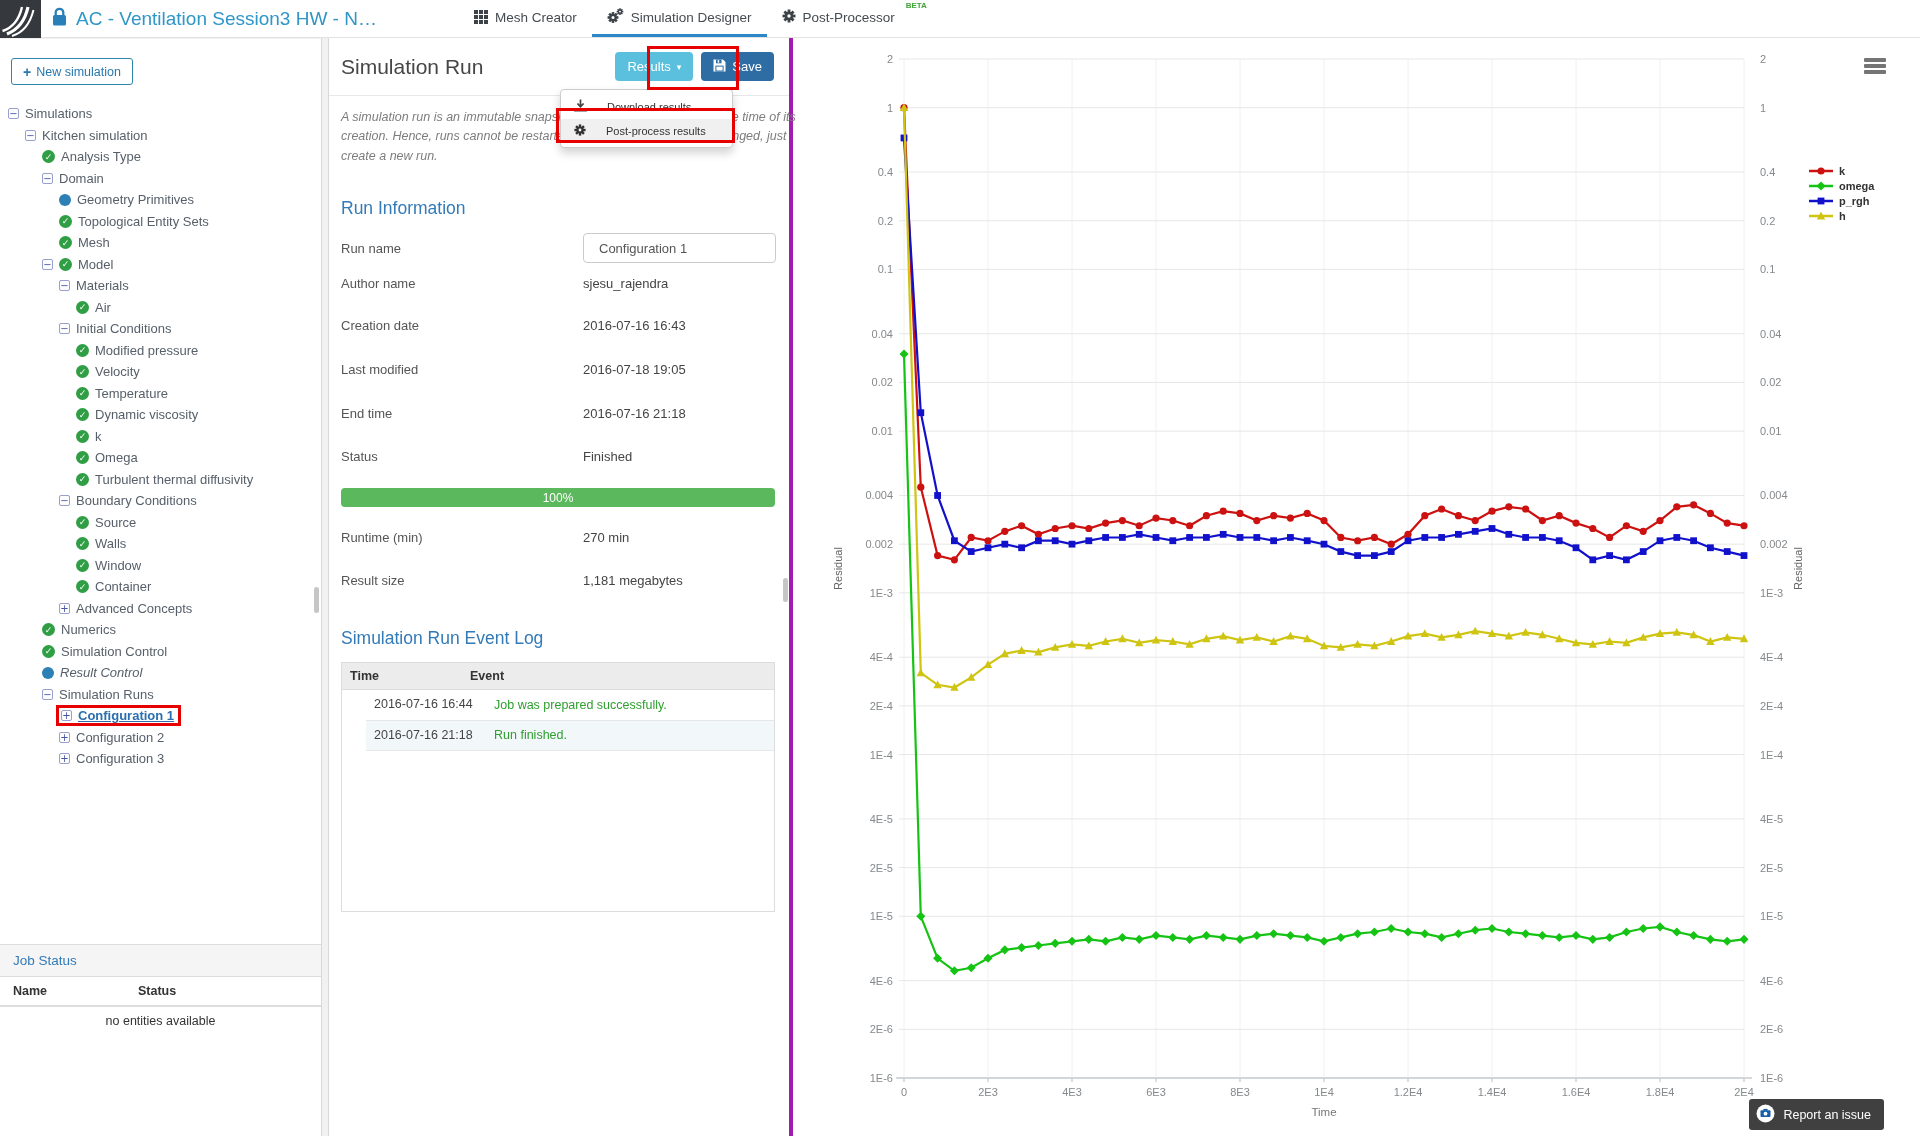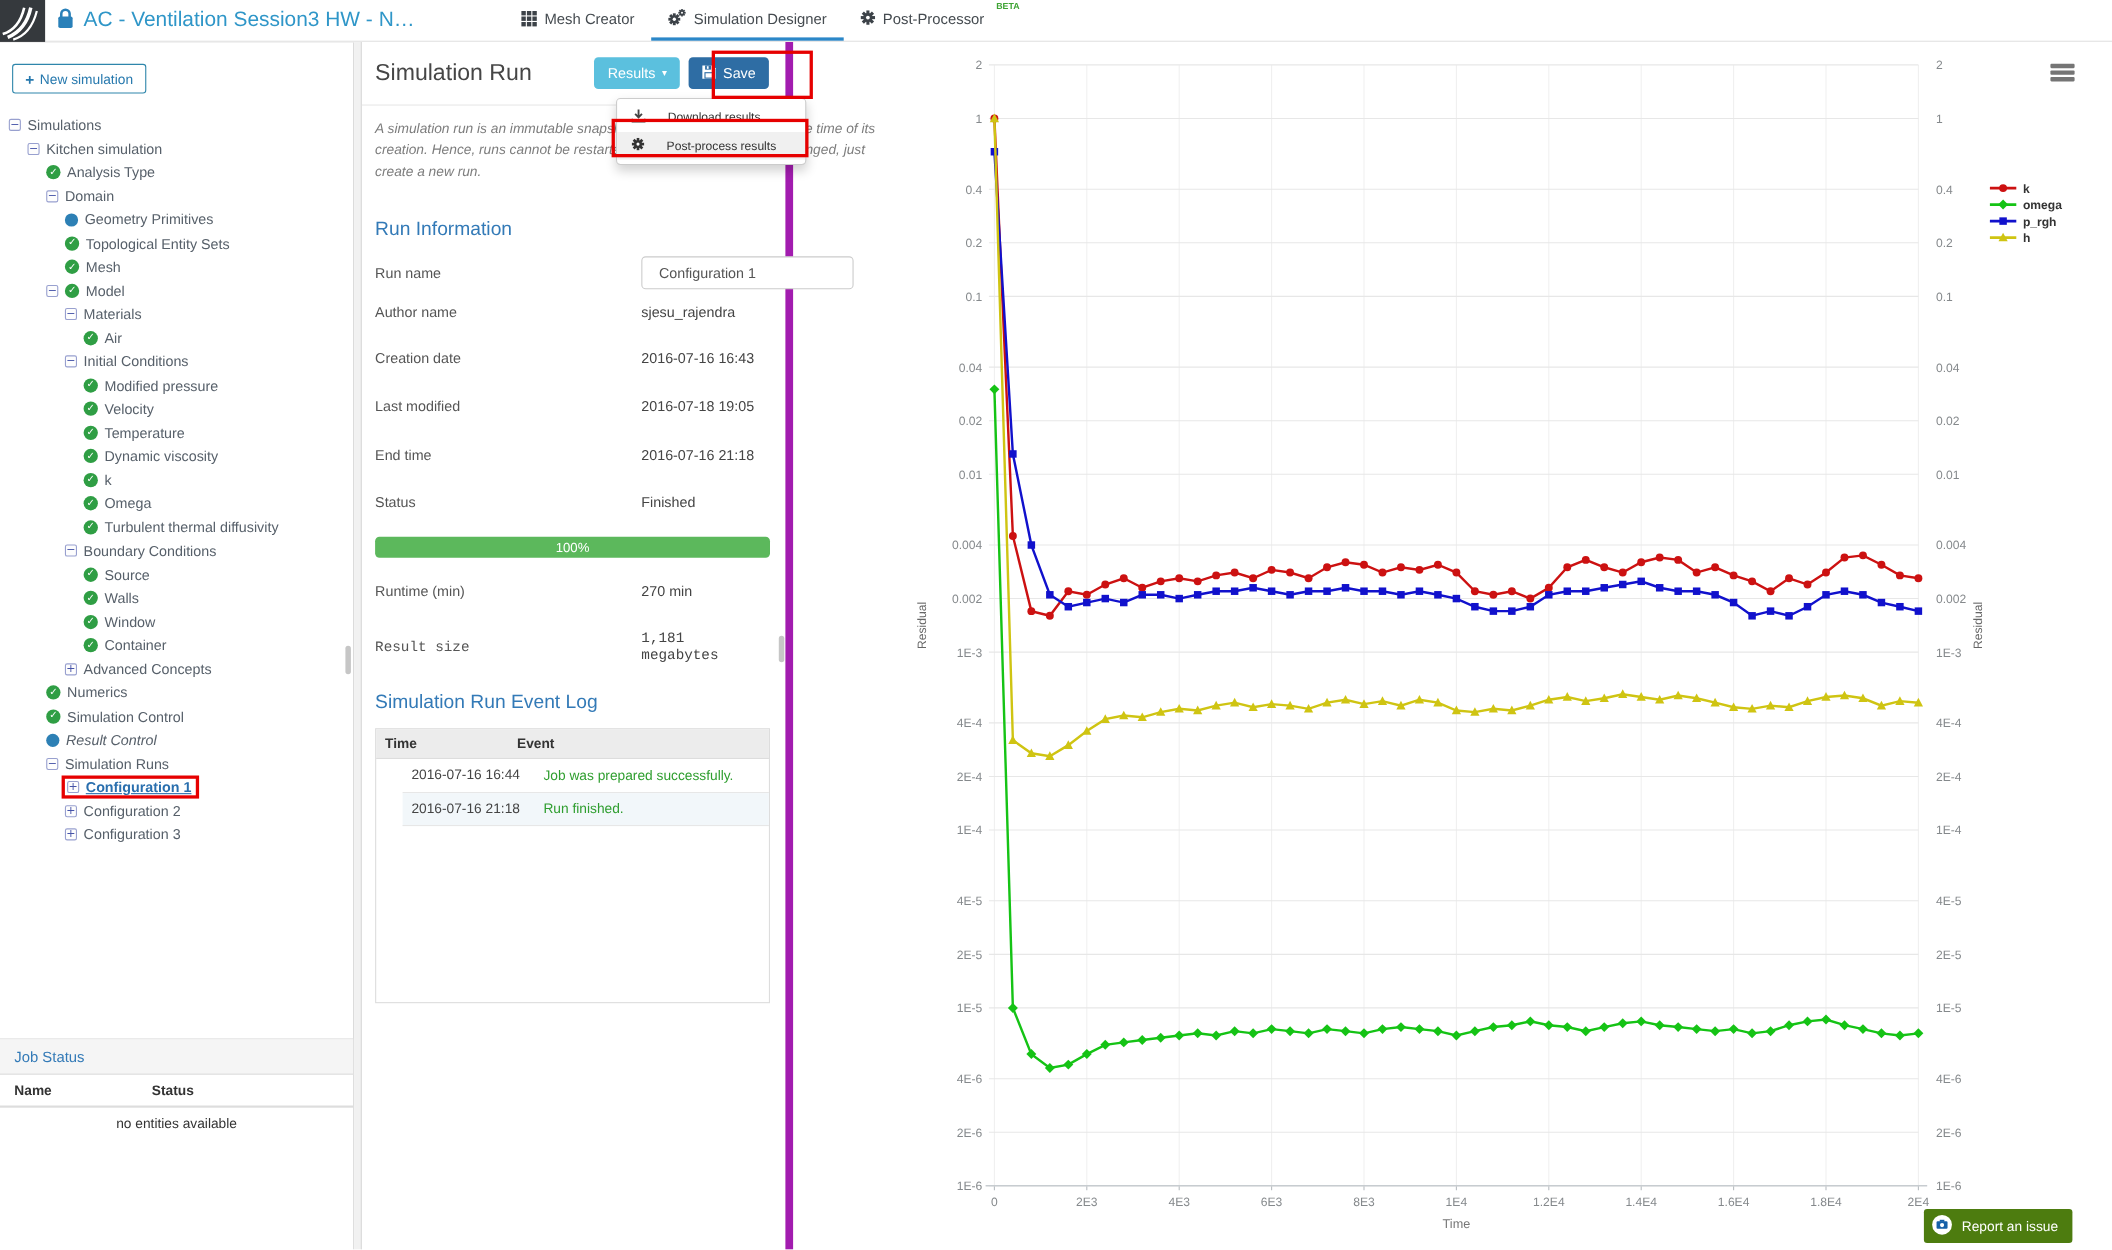--- a/index.html
+++ b/index.html
@@ -50,22 +50,22 @@
   .js-cols { display:flex; font-size:12.5px; font-weight:bold; color:#333; padding:7px 13px;
              border-bottom:2px solid #ddd; }
   .js-cols .c1 { width:125px; }
   .js-empty { text-align:center; font-size:12.5px; color:#333; padding:7px; }
 
   
   .gap-strip { position:absolute; left:322px; top:38px; width:7px; bottom:0; background:#f1f1f1;
                border-right:1px solid #d8d8d8; }
 
   
-  .middle { position:absolute; left:329px; top:38px; width:392px; bottom:0; background:#fff;
-            border-right:7px solid #a21caf; }
+  .middle { position:absolute; left:329px; top:38px; width:464px; bottom:0; background:#fff;
+            border-right:4px solid #a21caf; }
   .m-header { position:absolute; left:0; top:0; right:0; height:58px; border-bottom:1px solid #e8e8e8;
               display:flex; align-items:center; padding:0 15px 0 12px; }
   .m-title { flex:1; font-size:21px; color:#464646; }
   .btn { display:inline-flex; align-items:center; gap:6px; border:none; border-radius:4px; color:#fff;
          font-size:13px; padding:0 12px; height:29px; cursor:pointer; font-family:inherit; }
   .btn-results { background:#5bc0de; }
   .btn-save { background:#2e6da4; margin-left:8px; }
   .m-desc { position:absolute; left:12px; top:70px; width:458px; font-style:italic; color:#7d7d7d;
             font-size:12.5px; line-height:1.55; }
   .h-blue { position:absolute; left:12px; font-size:17.5px; color:#337ab7; }
@@ -85,21 +85,21 @@
   .elog-row { display:flex; border-bottom:1px solid #e7e7e7;margin-left:24px; }
   .elog-row.alt { background:#f2f7fa; }
   .elog-row .elog-time { width:120px; flex:none; padding:6px 8px; color:#444; line-height:1.4; }
   .elog-row .elog-event { padding:6px 8px; color:#2f9e2f; display:flex; align-items:center; }
   .m-thumb { position:absolute; right:1px; top:540px; width:5px; height:24px; background:#c6c6c6; border-radius:3px; }
 
   
   .chart-panel { position:absolute; left:809px; top:38px; right:0; bottom:0; background:#fff; }
   .hamburger { position:absolute; left:1055px; top:20px; width:22px; cursor:pointer; }
   .hamburger i { display:block; height:3.5px; background:#757575; border-radius:1px; margin-bottom:2.5px; }
-  .report-btn { position:absolute; right:36px; bottom:6px; height:31px; background:#4d7c0f; border-radius:3px;
+  .report-btn { position:absolute; right:36px; bottom:6px; height:31px; background:#404040; border-radius:3px;
                 color:#fff; font-size:12.5px; display:flex; align-items:center; gap:8px; padding:0 13px 0 7px;
                 cursor:pointer; z-index:20; }
 
   
   .dropdown { position:absolute; left:560px; top:89px; width:173px; background:#fff; border:1px solid #ccc;
               border-radius:4px; box-shadow:0 5px 10px rgba(0,0,0,.18); padding:4px 0; z-index:45; }
   .dd-item { display:flex; align-items:center; gap:20px; padding:5px 13px; font-size:11px; color:#333; cursor:pointer; }
   .dd-item.hover { background:#f0f0f0;text-align:right; }
   .annotation { position:absolute; border:3px solid #e60000; z-index:60; pointer-events:none; }
   #rb-results { left:647px; top:46px; width:92px; height:44px; }
@@ -440,21 +440,21 @@
     <div class="ilabel">Status</div>
     <div class="ivalue">Finished</div>
   </div>
 
   <div class="progress">100%</div>
 
   <div class="info-row" style="top:492px;">
     <div class="ilabel">Runtime (min)</div>
     <div class="ivalue">270 min</div>
   </div>
-  <div class="info-row" style="top:535px;font-family:Liberation Mono, monospace;">
+  <div class="info-row" style="top:535px;">
     <div class="ilabel">Result size</div>
     <div class="ivalue">1,181 megabytes</div>
   </div>
 
   <div class="h-blue" style="top:590px">Simulation Run Event Log</div>
 
   <div class="elog-table">
     <div class="elog-head">
       <div class="elog-time-col">Time</div>
       <div>Event</div>

